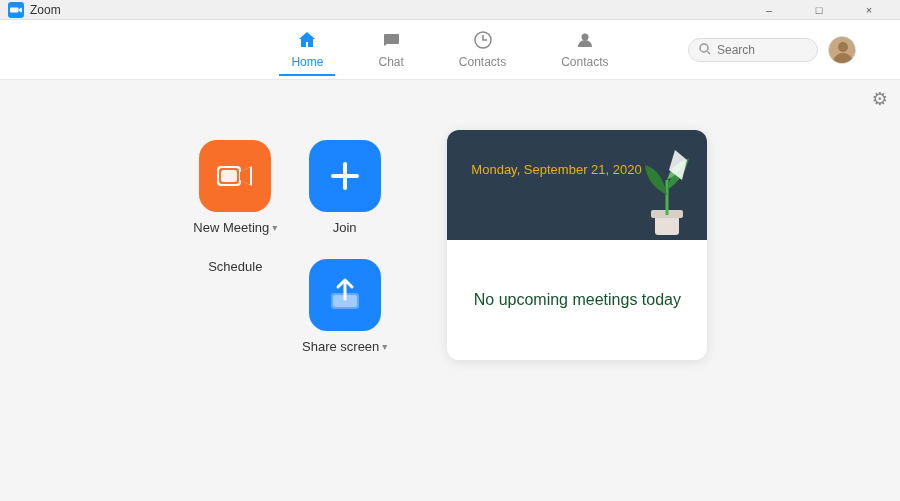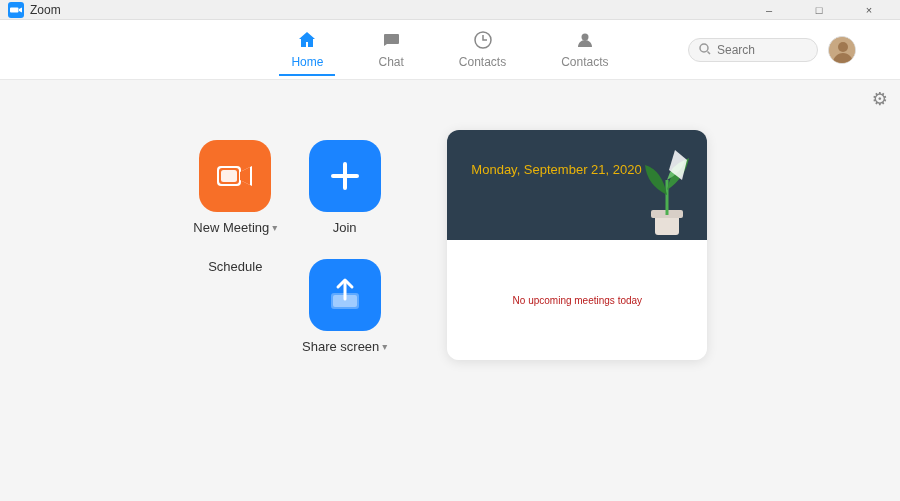--- a/index.html
+++ b/index.html
@@ -254,22 +254,22 @@
 
     .meetings-section {
       background: white;
       padding: 20px;
       min-height: 120px;
       display: flex;
       align-items: center;
       justify-content: center;
     }
     .no-meetings {
-      font-size: 10px;
-      color: #b91c1c;
+      font-size: 16px;
+      color: #14532d;
     }
   </style>
 </head>
 <body>
 
 <div class="title-bar">
   <div class="title-bar-left">
     <svg class="title-bar-icon" viewBox="0 0 16 16" fill="#1890ff">
       <rect width="16" height="16" rx="3" fill="#1890ff"></rect>
       <path d="M3 5.5h6.5a1 1 0 0 1 1 1v3a1 1 0 0 1-1 1H3a1 1 0 0 1-1-1v-3a1 1 0 0 1 1-1z" fill="white"></path>

